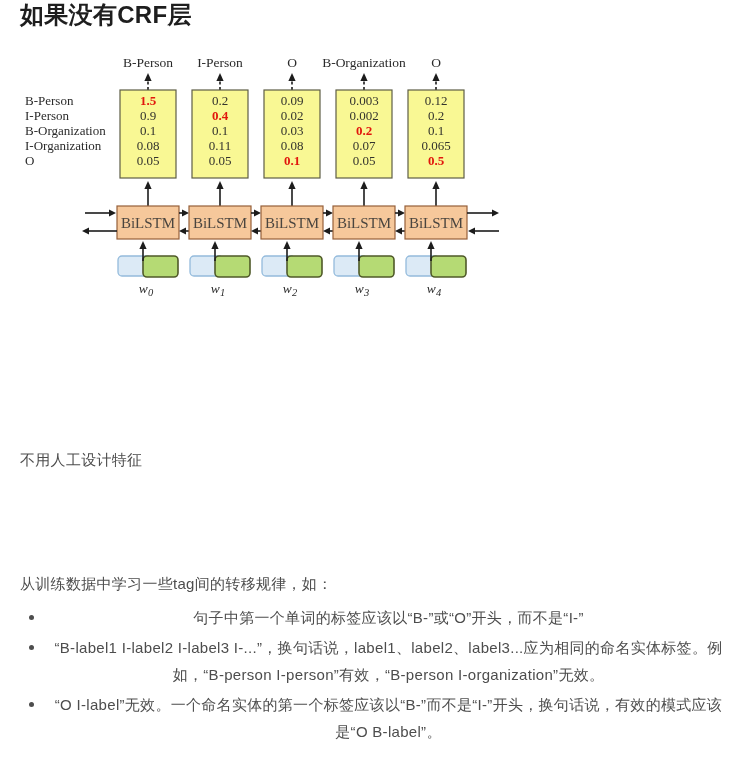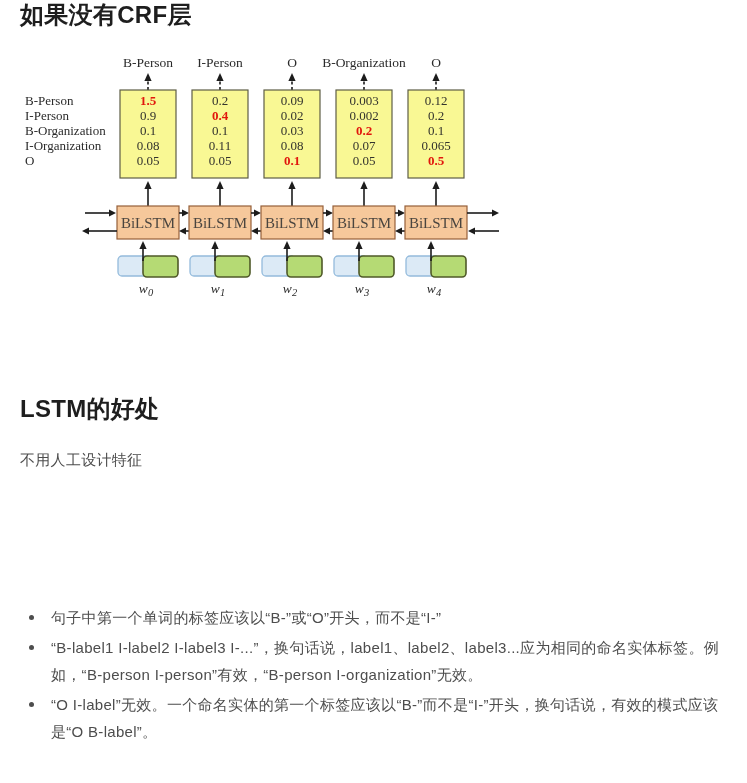--- a/index.html
+++ b/index.html
@@ -11,21 +11,21 @@
   .h {
     position:absolute; left:14px; margin:0; font-size:24px; font-weight:700;
     color:#1e1e1e; line-height:30px; letter-spacing:0.3px; white-space:nowrap;
   }
   .body-text {
     position:absolute; left:14px; margin:0; font-size:15px; color:#4d4d4d;
     line-height:24px; letter-spacing:0.3px;
   }
   .figure { position:absolute; left:0; top:48px; width:520px; height:252px; }
   .bullets {
-    position:absolute; left:14px; top:604px; margin:0; padding:0; list-style:none; width:706px;
+    position:absolute; left:14px; top:604px; margin:0; padding:0; list-style:none; width:706px;text-align:center;
   }
   .bullets li {
     position:relative; padding-left:31px; font-size:15px; color:#4d4d4d;
     line-height:27px; letter-spacing:0.3px; margin-bottom:3px;
   }
   .bullets li::before {
     content:""; position:absolute; left:9px; top:11px; width:5px; height:5px;
     border-radius:50%; background:#4d4d4d;
   }
 </style>
@@ -207,25 +207,25 @@
           <line x1="461" y1="165" x2="486" y2="165" stroke="#1c1c1c" stroke-width="1.6"></line>
           <polygon points="493,165 486,161.4 486,168.6" fill="#1c1c1c"></polygon>
         </g>
         <g>
           <line x1="493" y1="183" x2="469" y2="183" stroke="#1c1c1c" stroke-width="1.6"></line>
           <polygon points="462,183 469,179.4 469,186.6" fill="#1c1c1c"></polygon>
         </g>
       </svg>
   </div>
 
-  <h2 class="h" style="top:394px">LSTM的好处</h2>
 
   <p class="body-text" style="top:448px">不用人工设计特征</p>
 
 
+  <p class="body-text" style="top:572px">从训练数据中学习一些tag间的转移规律，如：</p>
 
   <ul class="bullets">
     <li>句子中第一个单词的标签应该以“B-”或“O”开头，而不是“I-”</li>
     <li>“B-label1 I-label2 I-label3 I-...”，换句话说，label1、label2、label3...应为相同的命名实体标签。例如，“B-person I-person”有效，“B-person I-organization”无效。</li>
     <li>“O I-label”无效。一个命名实体的第一个标签应该以“B-”而不是“I-”开头，换句话说，有效的模式应该是“O B-label”。</li>
   </ul>
 
 </div>
 
 </body></html>

